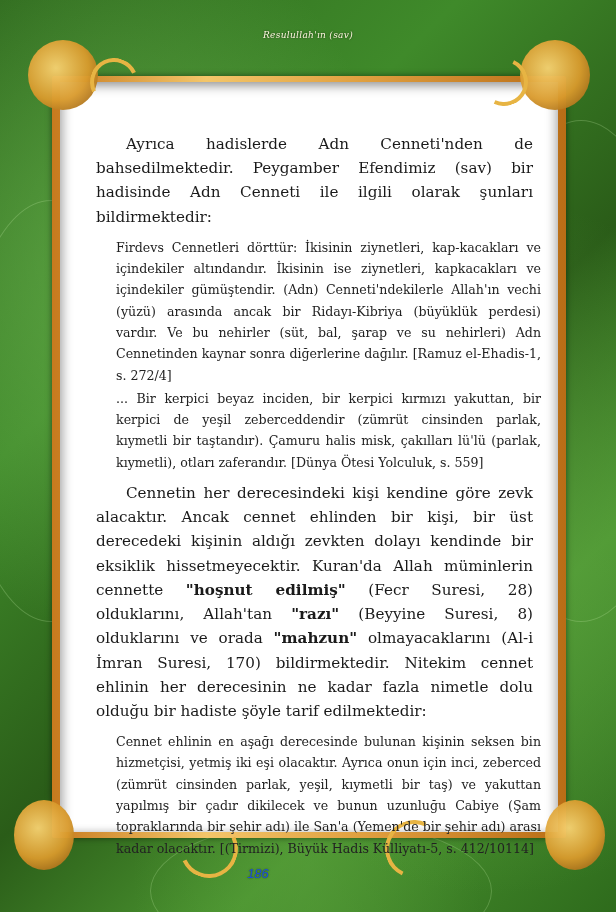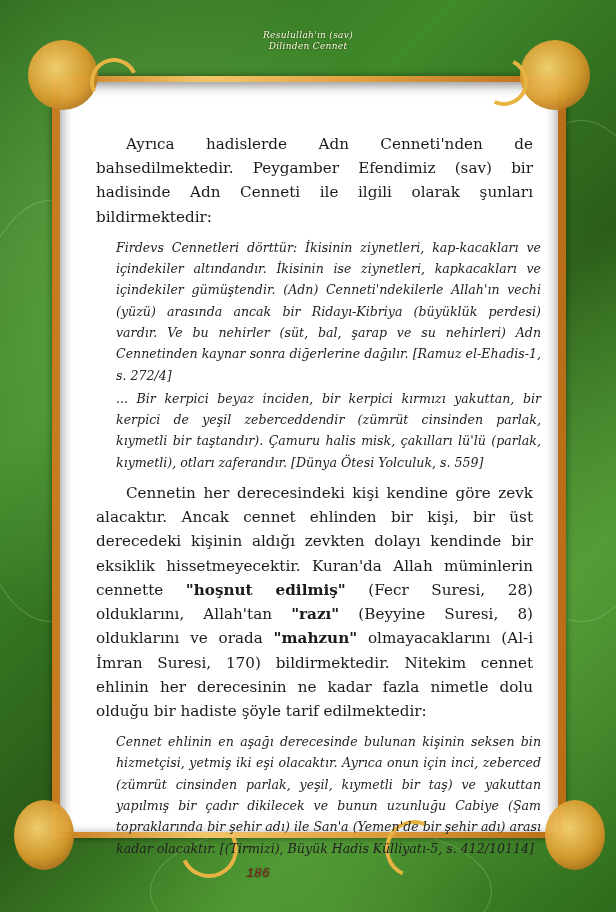--- a/index.html
+++ b/index.html
@@ -45,40 +45,39 @@
     .content {
       position:absolute; left:88px; top:124px; width:453px;
       color:#1a1a1a;
     }
     p.body {
       margin:8px; font-size:15.2px; line-height:24.2px;
       text-align:justify; text-indent:30px;
       hyphens:manual;
     }
     p.quote {
-      margin:2px 0 2px 28px; font-style:italic; font-size:12.6px; line-height:21.3px;
+      margin:2px 0 2px 28px; font-size:12.6px; line-height:21.3px;
       text-align:justify; color:#222;
     }
     b { font-weight:bold; }
     .page-number {
       position:absolute; top:866px; left:0; width:516px; text-align:center;
-      color:#7f1d1d; font-style:italic; font-size:13px; font-family:Liberation Mono, monospace;
+      color:#1d4ed8; font-style:italic; font-size:13px; font-family:Liberation Sans, sans-serif;
       text-shadow:0 0 2px rgba(0,0,0,0.5);
     }
   </style>
 </head>
 <body>
 
 <div class="marble-vein" style="left:-40px;top:200px;width:180px;height:420px;"></div>
 <div class="marble-vein" style="left:480px;top:120px;width:200px;height:500px;"></div>
 <div class="marble-vein" style="left:150px;top:820px;width:340px;height:140px;"></div>
 
 <div class="running-head">
   <div>Resulullah'ın (sav)</div>
-  <div>Dilinden Cennet</div>
 </div>
 
 <div class="frame-outer"></div>
 <div class="frame-inner"></div>
 
 <div class="ornament" style="left:28px;top:40px;width:70px;height:70px;"></div>
 <div class="ornament" style="left:520px;top:40px;width:70px;height:70px;"></div>
 <div class="ornament" style="left:14px;top:800px;width:60px;height:70px;"></div>
 <div class="ornament" style="left:545px;top:800px;width:60px;height:70px;"></div>
 <div class="scroll" style="left:180px;top:820px;width:50px;height:50px;transform:rotate(200deg);"></div>

